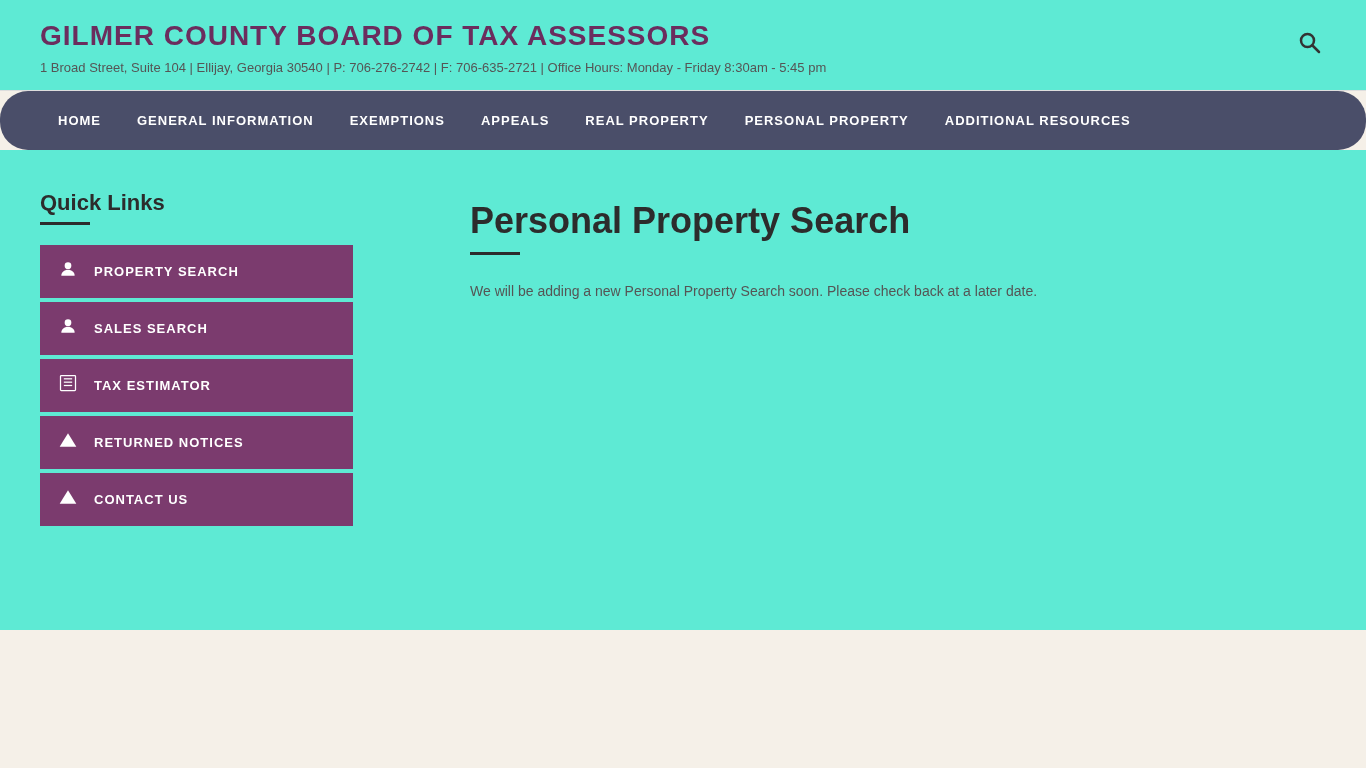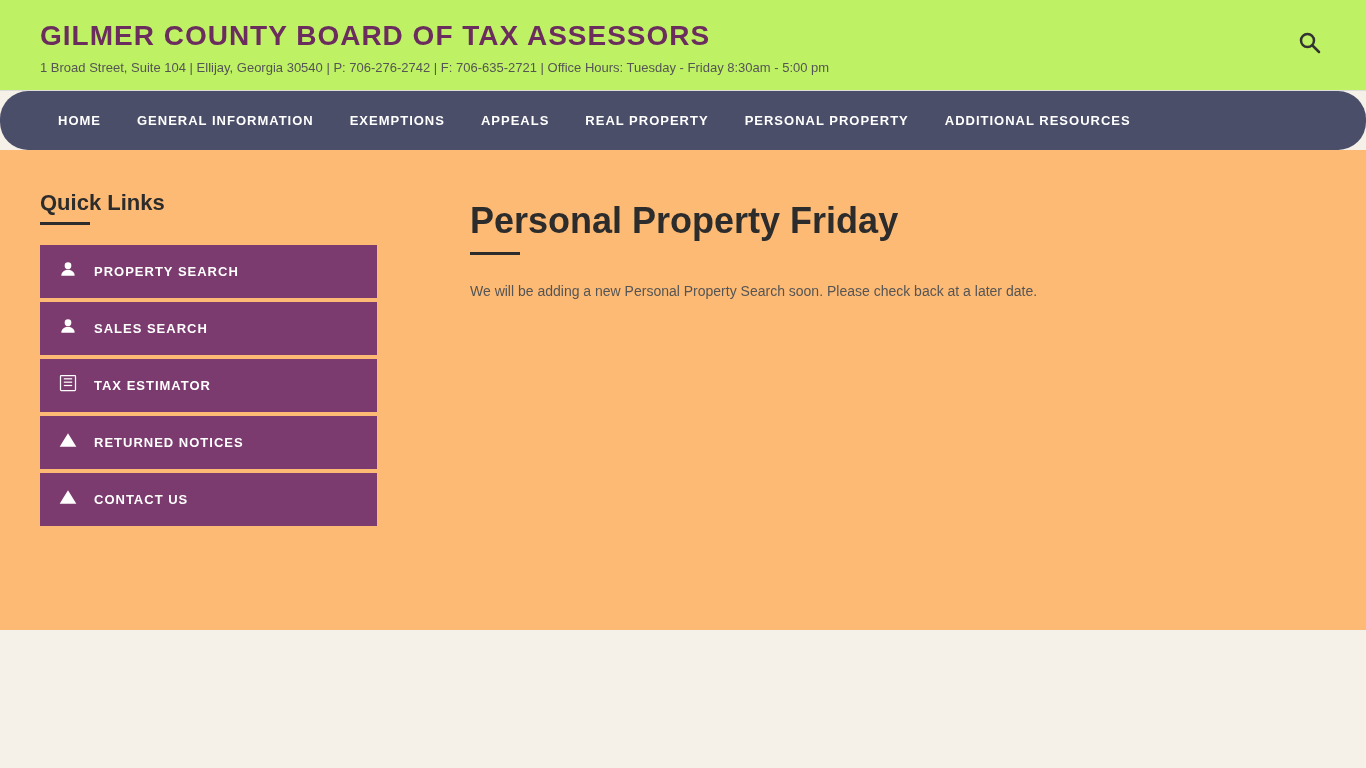--- a/index.html
+++ b/index.html
@@ -1,20 +1,20 @@
 <!DOCTYPE html>
 <html><head>
   <meta charset="utf-8">
   <style>
     * { margin: 0; padding: 0; box-sizing: border-box; }
     body { font-family: Georgia, 'Times New Roman', serif; background: #f5f0e8; width: 1366px; min-height: 768px; }
 
     
     #header {
-      background: #bef264;
+      background: #5eead4;
       padding: 20px 40px 15px 40px;
       display: flex;
       align-items: flex-start;
       justify-content: space-between;
       border-bottom: 1px solid #ddd;
     }
     #header-left {}
     #site-title {
       font-family: Arial, sans-serif;
       font-weight: 900;
@@ -57,21 +57,21 @@
       padding: 22px 18px;
       cursor: pointer;
       white-space: nowrap;
     }
 
     
     #main {
       display: flex;
       padding: 40px 40px 40px 40px;
       gap: 40px;
-      background: #fdba74;
+      background: #5eead4;
       min-height: 480px;
     }
 
     
     #sidebar {
       width: 390px;
       flex-shrink: 0;
     }
     #quick-links-title {
       font-family: Arial, sans-serif;
@@ -92,21 +92,21 @@
       background: #7b3b6e;
       color: #fff;
       padding: 14px 16px;
       margin-bottom: 4px;
       cursor: pointer;
       font-family: Arial, sans-serif;
       font-size: 13px;
       font-weight: 700;
       text-transform: uppercase;
       letter-spacing: 1px;
-      width: 337px;
+      width: 313px;
     }
     .sidebar-btn .btn-icon {
       margin-right: 14px;
       font-size: 18px;
       width: 24px;
       text-align: center;
       flex-shrink: 0;
     }
 
     
@@ -133,21 +133,21 @@
       color: #555;
       line-height: 1.7;
     }
   </style>
 </head>
 <body>
 
 <div id="header">
   <div id="header-left">
     <div id="site-title">GILMER COUNTY BOARD OF TAX ASSESSORS</div>
-    <div id="site-subtitle">1 Broad Street, Suite 104  |  Ellijay, Georgia 30540  |  P: 706-276-2742 | F: 706-635-2721  |  Office Hours: Tuesday - Friday 8:30am - 5:00 pm</div>
+    <div id="site-subtitle">1 Broad Street, Suite 104  |  Ellijay, Georgia 30540  |  P: 706-276-2742 | F: 706-635-2721  |  Office Hours: Monday - Friday 8:30am - 5:45 pm</div>
   </div>
   <button id="search-icon-btn">
     <svg width="24" height="24" viewBox="0 0 24 24" fill="none" stroke="#333" stroke-width="2.5" stroke-linecap="round" stroke-linejoin="round">
       <circle cx="10.5" cy="10.5" r="6.5"></circle>
       <line x1="15.5" y1="15.5" x2="22" y2="22"></line>
     </svg>
   </button>
 </div>
 
 <nav id="navbar">
@@ -198,17 +198,17 @@
         <div class="sidebar-btn">
           <span class="btn-icon"><svg width="20" height="20" viewBox="0 0 24 24" fill="white">
               <polygon points="12,4 22,20 2,20"></polygon>
             </svg></span>
           <span>CONTACT US</span>
         </div>
       </div>
   </div>
 
   <div id="content">
-    <div id="page-title">Personal Property Friday</div>
+    <div id="page-title">Personal Property Search</div>
     <div id="page-title-underline"></div>
     <div id="page-body">We will be adding a new Personal Property Search soon.  Please check back at a later date.</div>
   </div>
 </div>
 
 </body></html>

